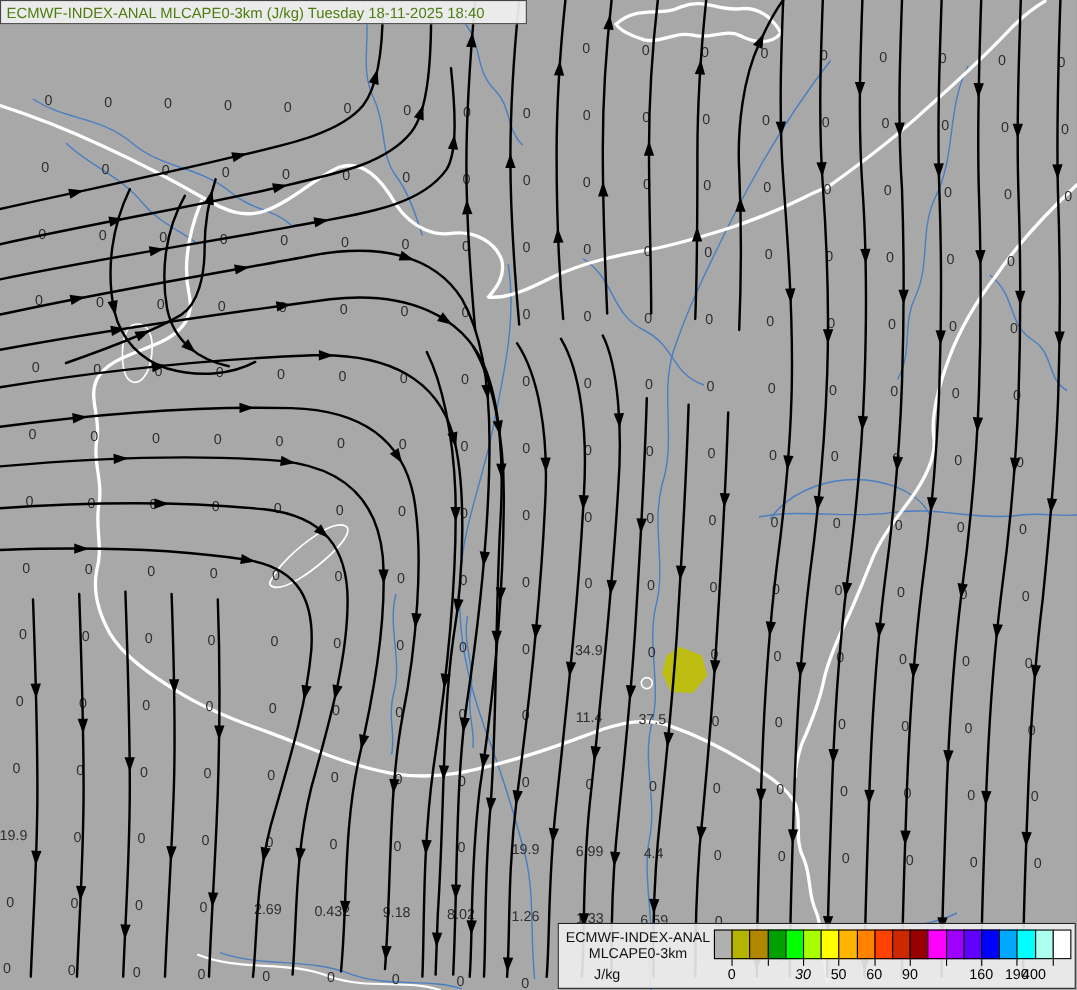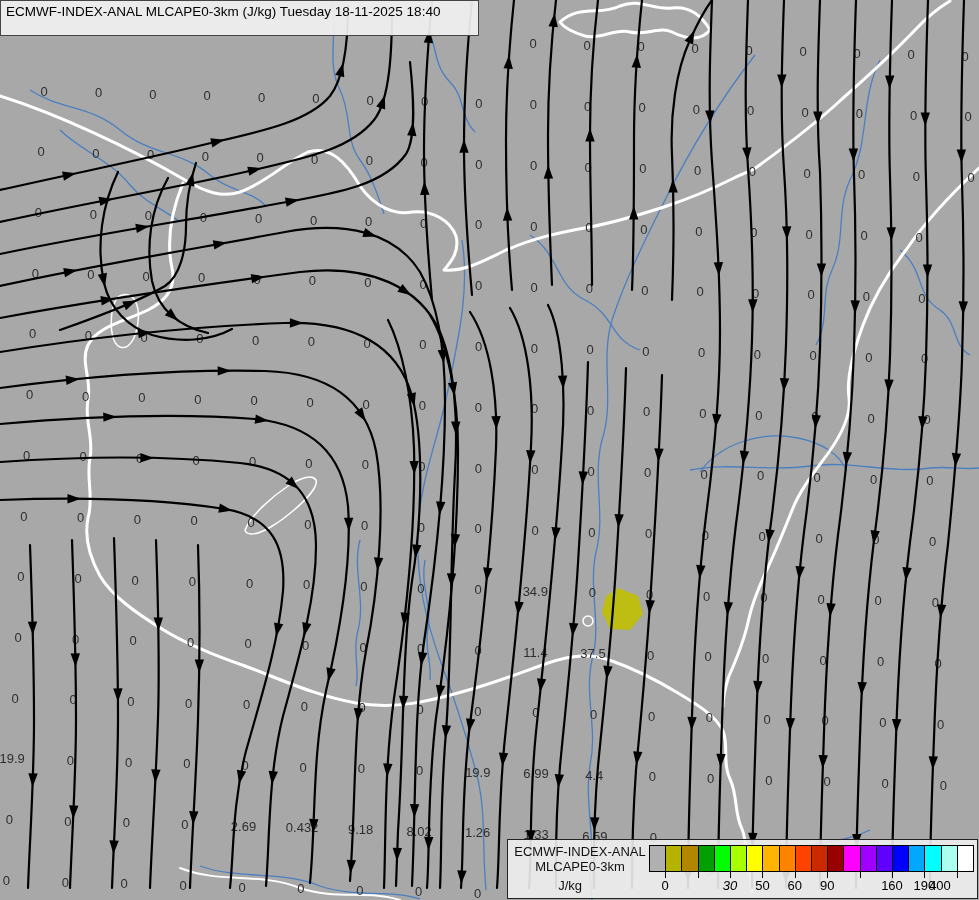--- a/index.html
+++ b/index.html
@@ -1,27 +1,27 @@
 <!DOCTYPE html>
 <html><head>
 <meta charset="utf-8">
 <style>
   html,body{margin:0;padding:0;background:#777;}
   #stage{position:relative;width:979px;height:900px;overflow:hidden;
          background:#a8a8a8;font-family:"Liberation Sans",sans-serif;}
   #map-svg{position:absolute;left:0;top:0;z-index:1;}
   #map-svg text{font-family:"Liberation Sans",sans-serif;font-size:13px;fill:#2e2e2e;}
   .title-box{position:absolute;left:0;z-index:3;background:rgba(240,240,240,0.93);
-             border:1px solid #444;box-sizing:border-box;height:36px;line-height:19px;
-             padding:1px 5px;font-size:13.5px;color:#000000;white-space:nowrap;overflow:hidden;}
+             border:1px solid #444;box-sizing:border-box;height:22px;line-height:19px;
+             padding:1px 5px;font-size:13.5px;color:#4d7c0f;white-space:nowrap;overflow:hidden;}
   #legend-box{position:absolute;left:507px;top:839px;width:471px;height:60px;z-index:3;
               background:rgba(238,238,238,0.9);border:1px solid #222;box-sizing:border-box;}
   #legend-label{position:absolute;left:4px;top:4px;width:136px;text-align:center;
                 font-size:13px;color:#111;line-height:15px;}
-  #legend-units{position:absolute;left:14px;top:38px;width:60px;text-align:right;
+  #legend-units{position:absolute;left:14px;top:38px;width:60px;text-align:center;
                 font-size:13px;color:#111;}
   #colorbar{position:absolute;left:141px;top:5px;width:325px;height:46px;}
   .cbar-cell{position:absolute;top:0;height:27px;border:1px solid #000;box-sizing:border-box;}
   .cbar-tick{position:absolute;top:27px;width:1px;height:6px;background:#000;}
   .cbar-lab{position:absolute;top:33px;width:40px;margin-left:-20px;text-align:center;
             font-size:13px;color:#000;}
 </style>
 </head>
 <body>
 

